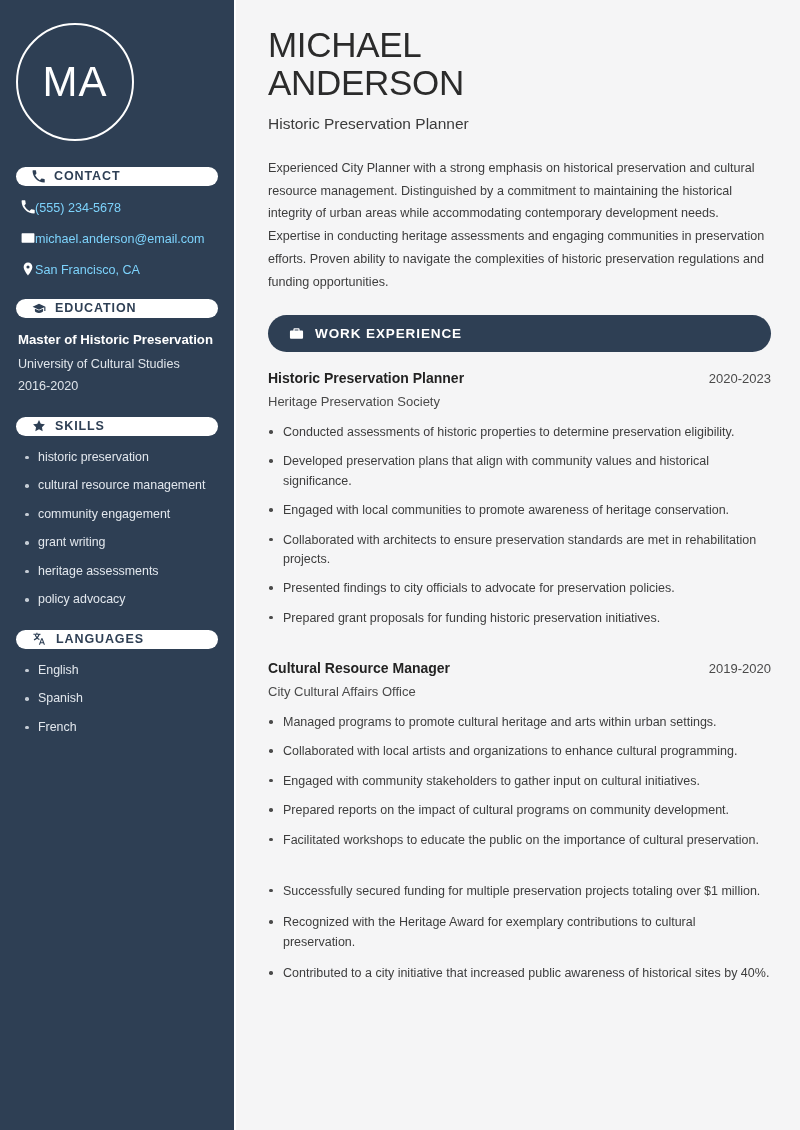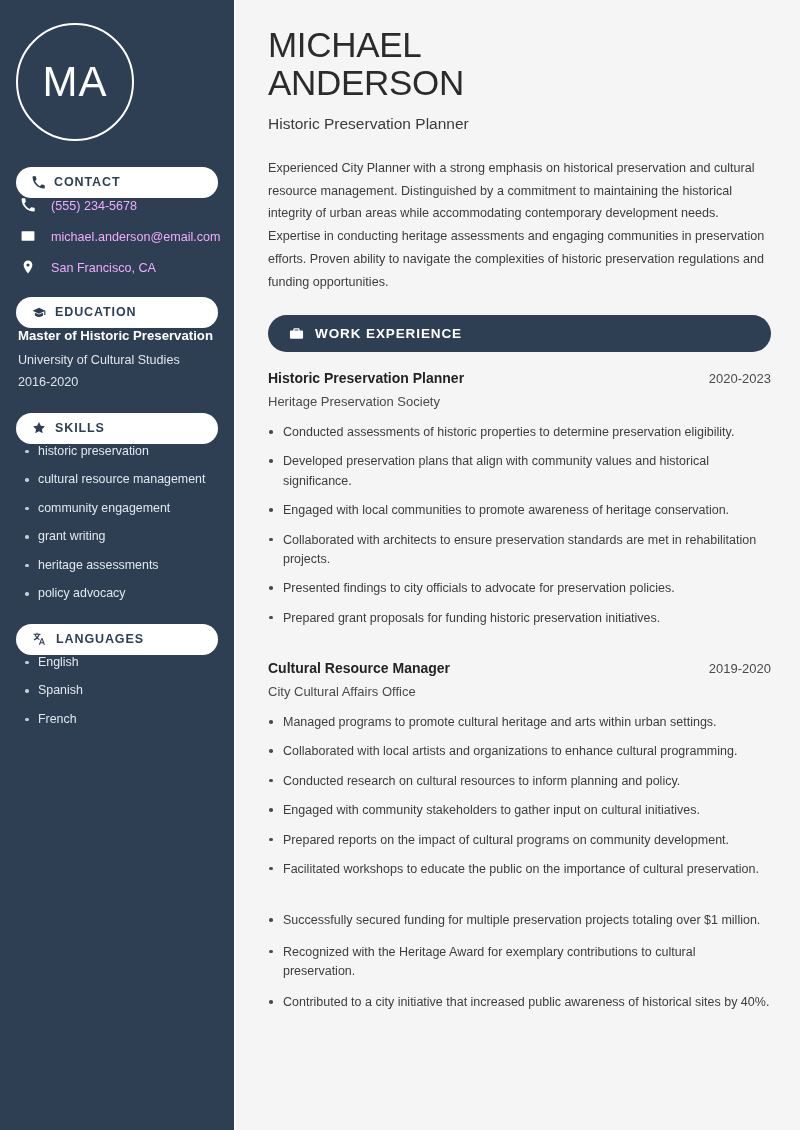--- a/index.html
+++ b/index.html
@@ -45,39 +45,40 @@
     font-size: 42px;
     font-weight: 400;
     letter-spacing: 1px;
     color: #ffffff;
   }
 
   .pill {
     background: #ffffff;
     color: #2e3f54;
     border-radius: 999px;
-    height: 31px;
+    height: 19px;
     display: flex;
     align-items: center;
     gap: 9px;
     padding: 0 16px;
     font-size: 12.5px;
     font-weight: bold;
     letter-spacing: 0.9px;
+    margin-bottom: 14px;
   }
   .pill svg { display: block; flex: none; }
   .pill .label { line-height: 1; }
 
   .contact-list { margin-bottom: 20px; }
   .contact-row {
     display: flex;
     align-items: center;
-    gap: 16px;
+    gap: 0;
     font-size: 12.6px;
-    color: #f0abfc;
+    color: #7dd3fc;
     margin-bottom: 14px;
     padding-left: 5px;
   }
   .contact-row:last-child { margin-bottom: 0; }
   .contact-row svg { flex: none; }
   .contact-row .ctext { line-height: 1.2; }
 
   .edu-block { padding-left: 2px; margin-bottom: 22px; }
   .edu-degree {
     font-size: 13.2px;
@@ -351,21 +352,20 @@
 
   <div class="job">
     <div class="job-head">
       <div class="job-title">Cultural Resource Manager</div>
       <div class="job-dates">2019-2020</div>
     </div>
     <div class="job-org">City Cultural Affairs Office</div>
     <ul class="bullets">
       <li>Managed programs to promote cultural heritage and arts within urban settings.</li>
       <li>Collaborated with local artists and organizations to enhance cultural programming.</li>
-      <li>Conducted research on cultural resources to inform planning and policy.</li>
       <li>Engaged with community stakeholders to gather input on cultural initiatives.</li>
       <li>Prepared reports on the impact of cultural programs on community development.</li>
       <li>Facilitated workshops to educate the public on the importance of cultural preservation.</li>
     </ul>
   </div>
 
   <div class="block-gap"></div>
 
 
   <ul class="bullets ach-bullets">

